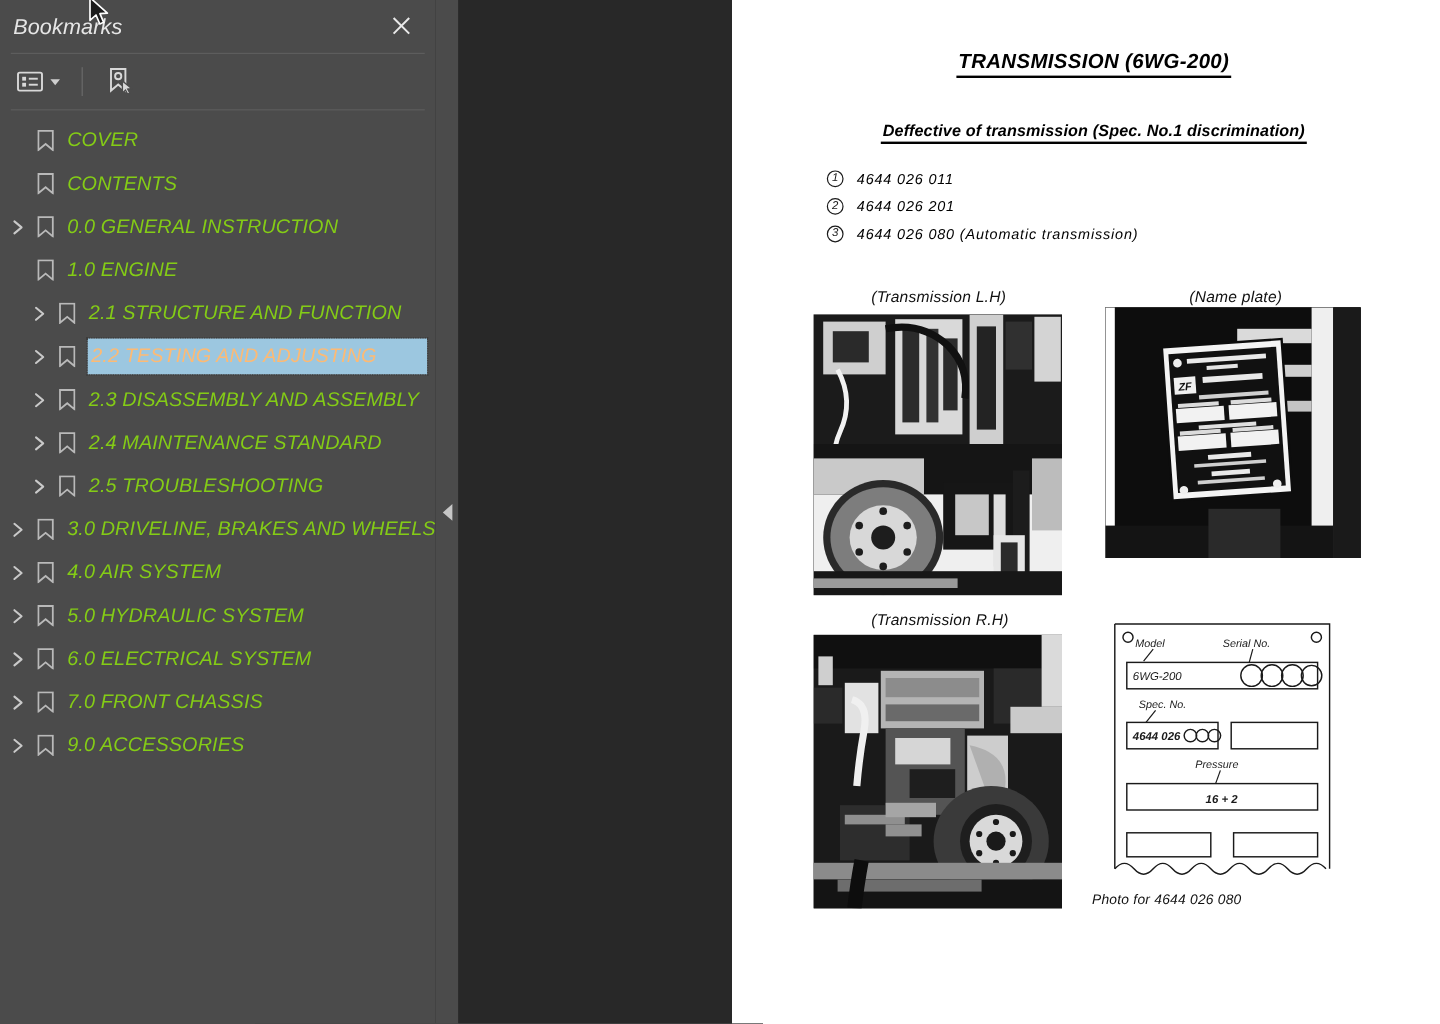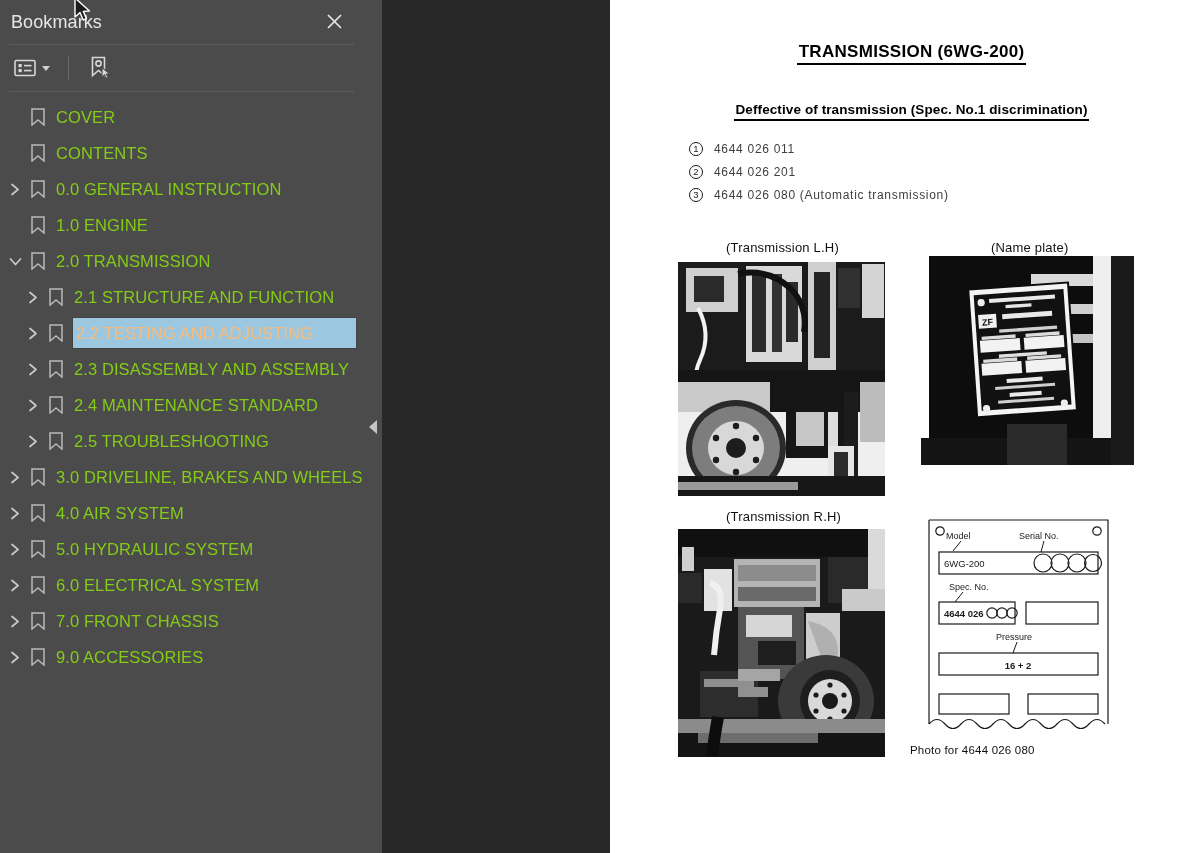--- a/index.html
+++ b/index.html
@@ -2,21 +2,21 @@
 <html><head>
 <meta charset="utf-8">
 <style>
   * { box-sizing: border-box; margin: 0; padding: 0; }
   html, body {
     width: 1200px; height: 853px;
     overflow: hidden;
     background: #262626;
     font-family: "Liberation Sans", sans-serif;
   }
-  #app { position: relative; width: 1200px; height: 853px; }
+  #app { position: relative; width: 1200px; height: 853px; font-style: italic; }
 
   
   #sidebar {
     position: absolute; left: 0; top: 0;
     width: 363px; height: 853px;
     background: #4b4b4b;
     display: flex; flex-direction: column;
   }
   #panel-header {
     position: relative;
@@ -150,21 +150,21 @@
     position: absolute; left: 79px; top: 142px;
     display: flex; flex-direction: column; gap: 9px;
   }
   .spec-row { display: flex; align-items: center; gap: 11px; }
   .spec-num {
     width: 14px; height: 14px; border: 1px solid #1a1a1a;
     border-radius: 50%;
     font-size: 9.5px; line-height: 12px; text-align: center;
     color: #1a1a1a;
   }
-  .spec-text { font-size: 12px; letter-spacing: .7px; color: #404040; }
+  .spec-text { font-size: 12px; letter-spacing: .7px; color: #000000; }
 
   .cap {
     position: absolute;
     font-size: 13px; letter-spacing: .2px; color: #111;
   }
   #cap-lh { left: 116px; top: 240px; }
   #cap-np { left: 381px; top: 240px; }
   #cap-rh { left: 116px; top: 509px; }
   #cap-photo-for { left: 300px; top: 744px; font-size: 11.5px; }
 
@@ -259,33 +259,20 @@
           <span class="bm-label">0.0 GENERAL INSTRUCTION</span>
         </div>
         <div class="bm-row d0">
           <span class="twisty"></span>
           <span class="bm-icon">
             <svg width="14" height="18" viewBox="0 0 14 18">
               <path d="M1 1 h12 v16 l-6 -5 l-6 5 z" fill="none" stroke="currentColor" stroke-width="1.5"></path>
             </svg>
           </span>
           <span class="bm-label">1.0 ENGINE</span>
-        </div>
-        <div class="bm-row d0">
-          <span class="twisty">
-            <svg width="13" height="11" viewBox="0 0 13 11">
-              <path d="M1.5 3 L6.5 8.5 L11.5 3" fill="none" stroke="currentColor" stroke-width="1.7" stroke-linecap="round" stroke-linejoin="round"></path>
-            </svg>
-          </span>
-          <span class="bm-icon">
-            <svg width="14" height="18" viewBox="0 0 14 18">
-              <path d="M1 1 h12 v16 l-6 -5 l-6 5 z" fill="none" stroke="currentColor" stroke-width="1.5"></path>
-            </svg>
-          </span>
-          <span class="bm-label">2.0 TRANSMISSION</span>
         </div>
         <div class="bm-row d1">
           <span class="twisty">
             <svg width="11" height="13" viewBox="0 0 11 13">
               <path d="M2 1.5 L8 6.5 L2 11.5" fill="none" stroke="currentColor" stroke-width="1.7" stroke-linecap="round" stroke-linejoin="round"></path>
             </svg>
           </span>
           <span class="bm-icon">
             <svg width="14" height="18" viewBox="0 0 14 18">
               <path d="M1 1 h12 v16 l-6 -5 l-6 5 z" fill="none" stroke="currentColor" stroke-width="1.5"></path>

